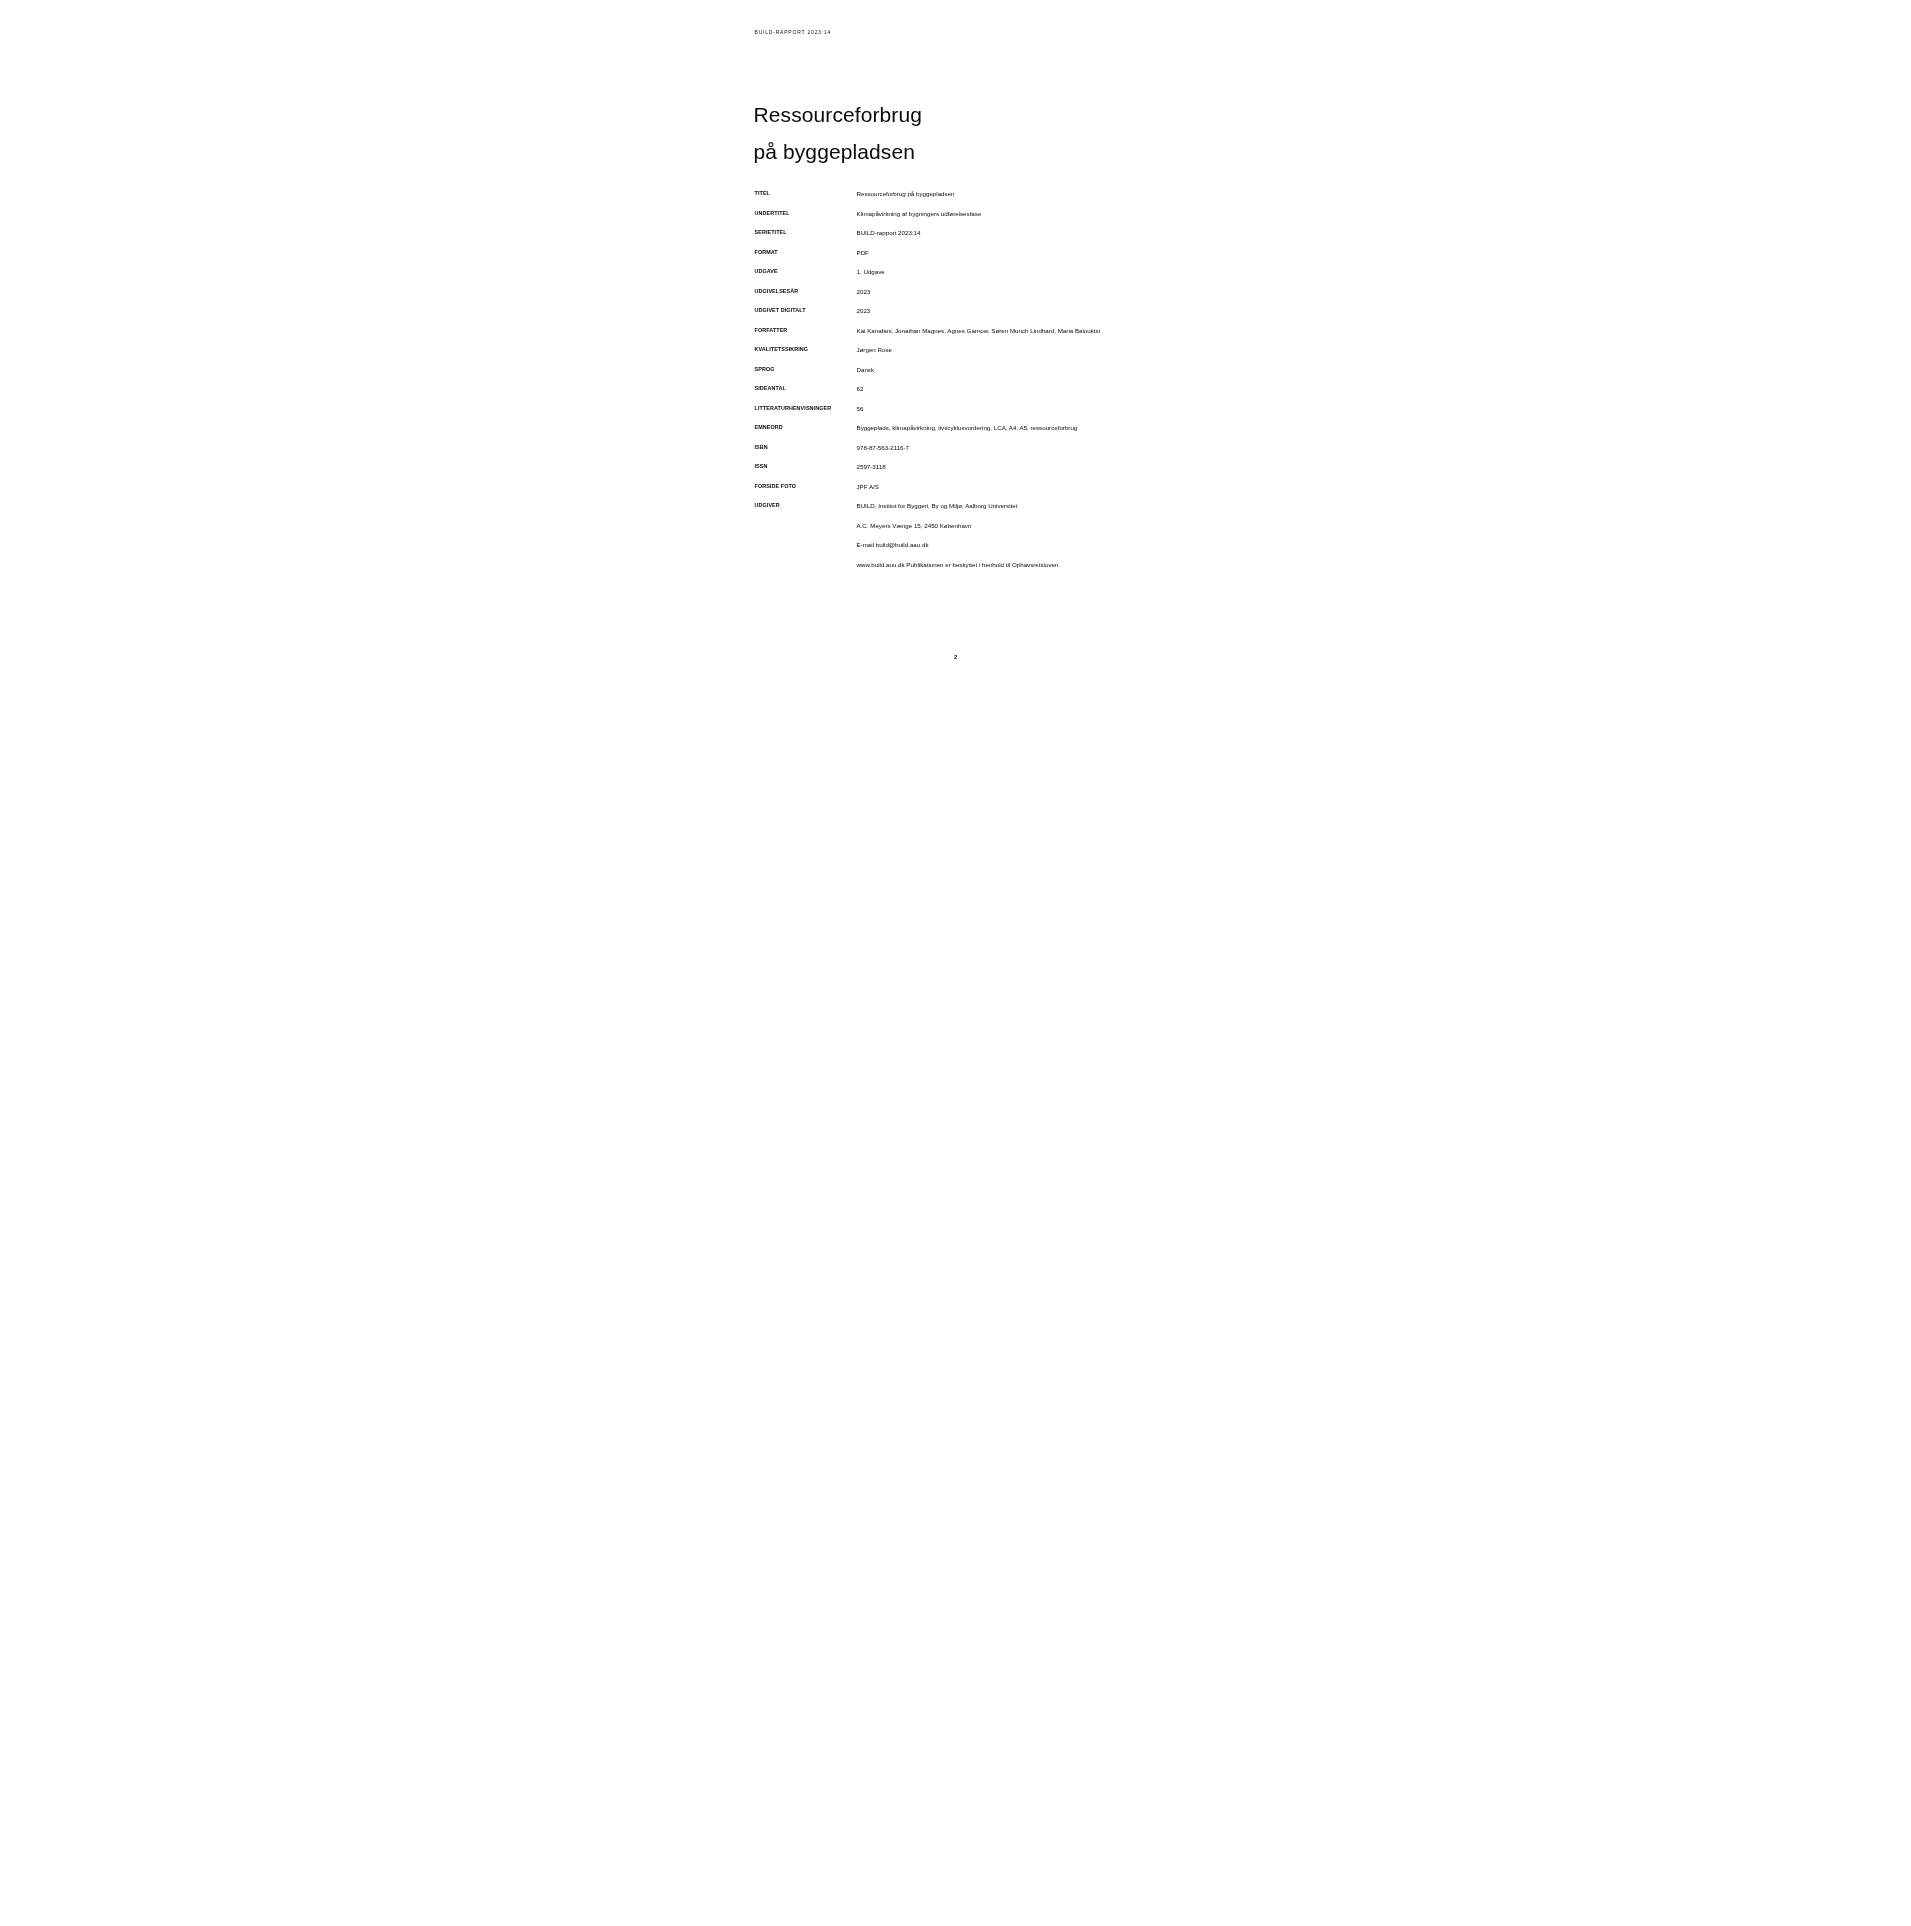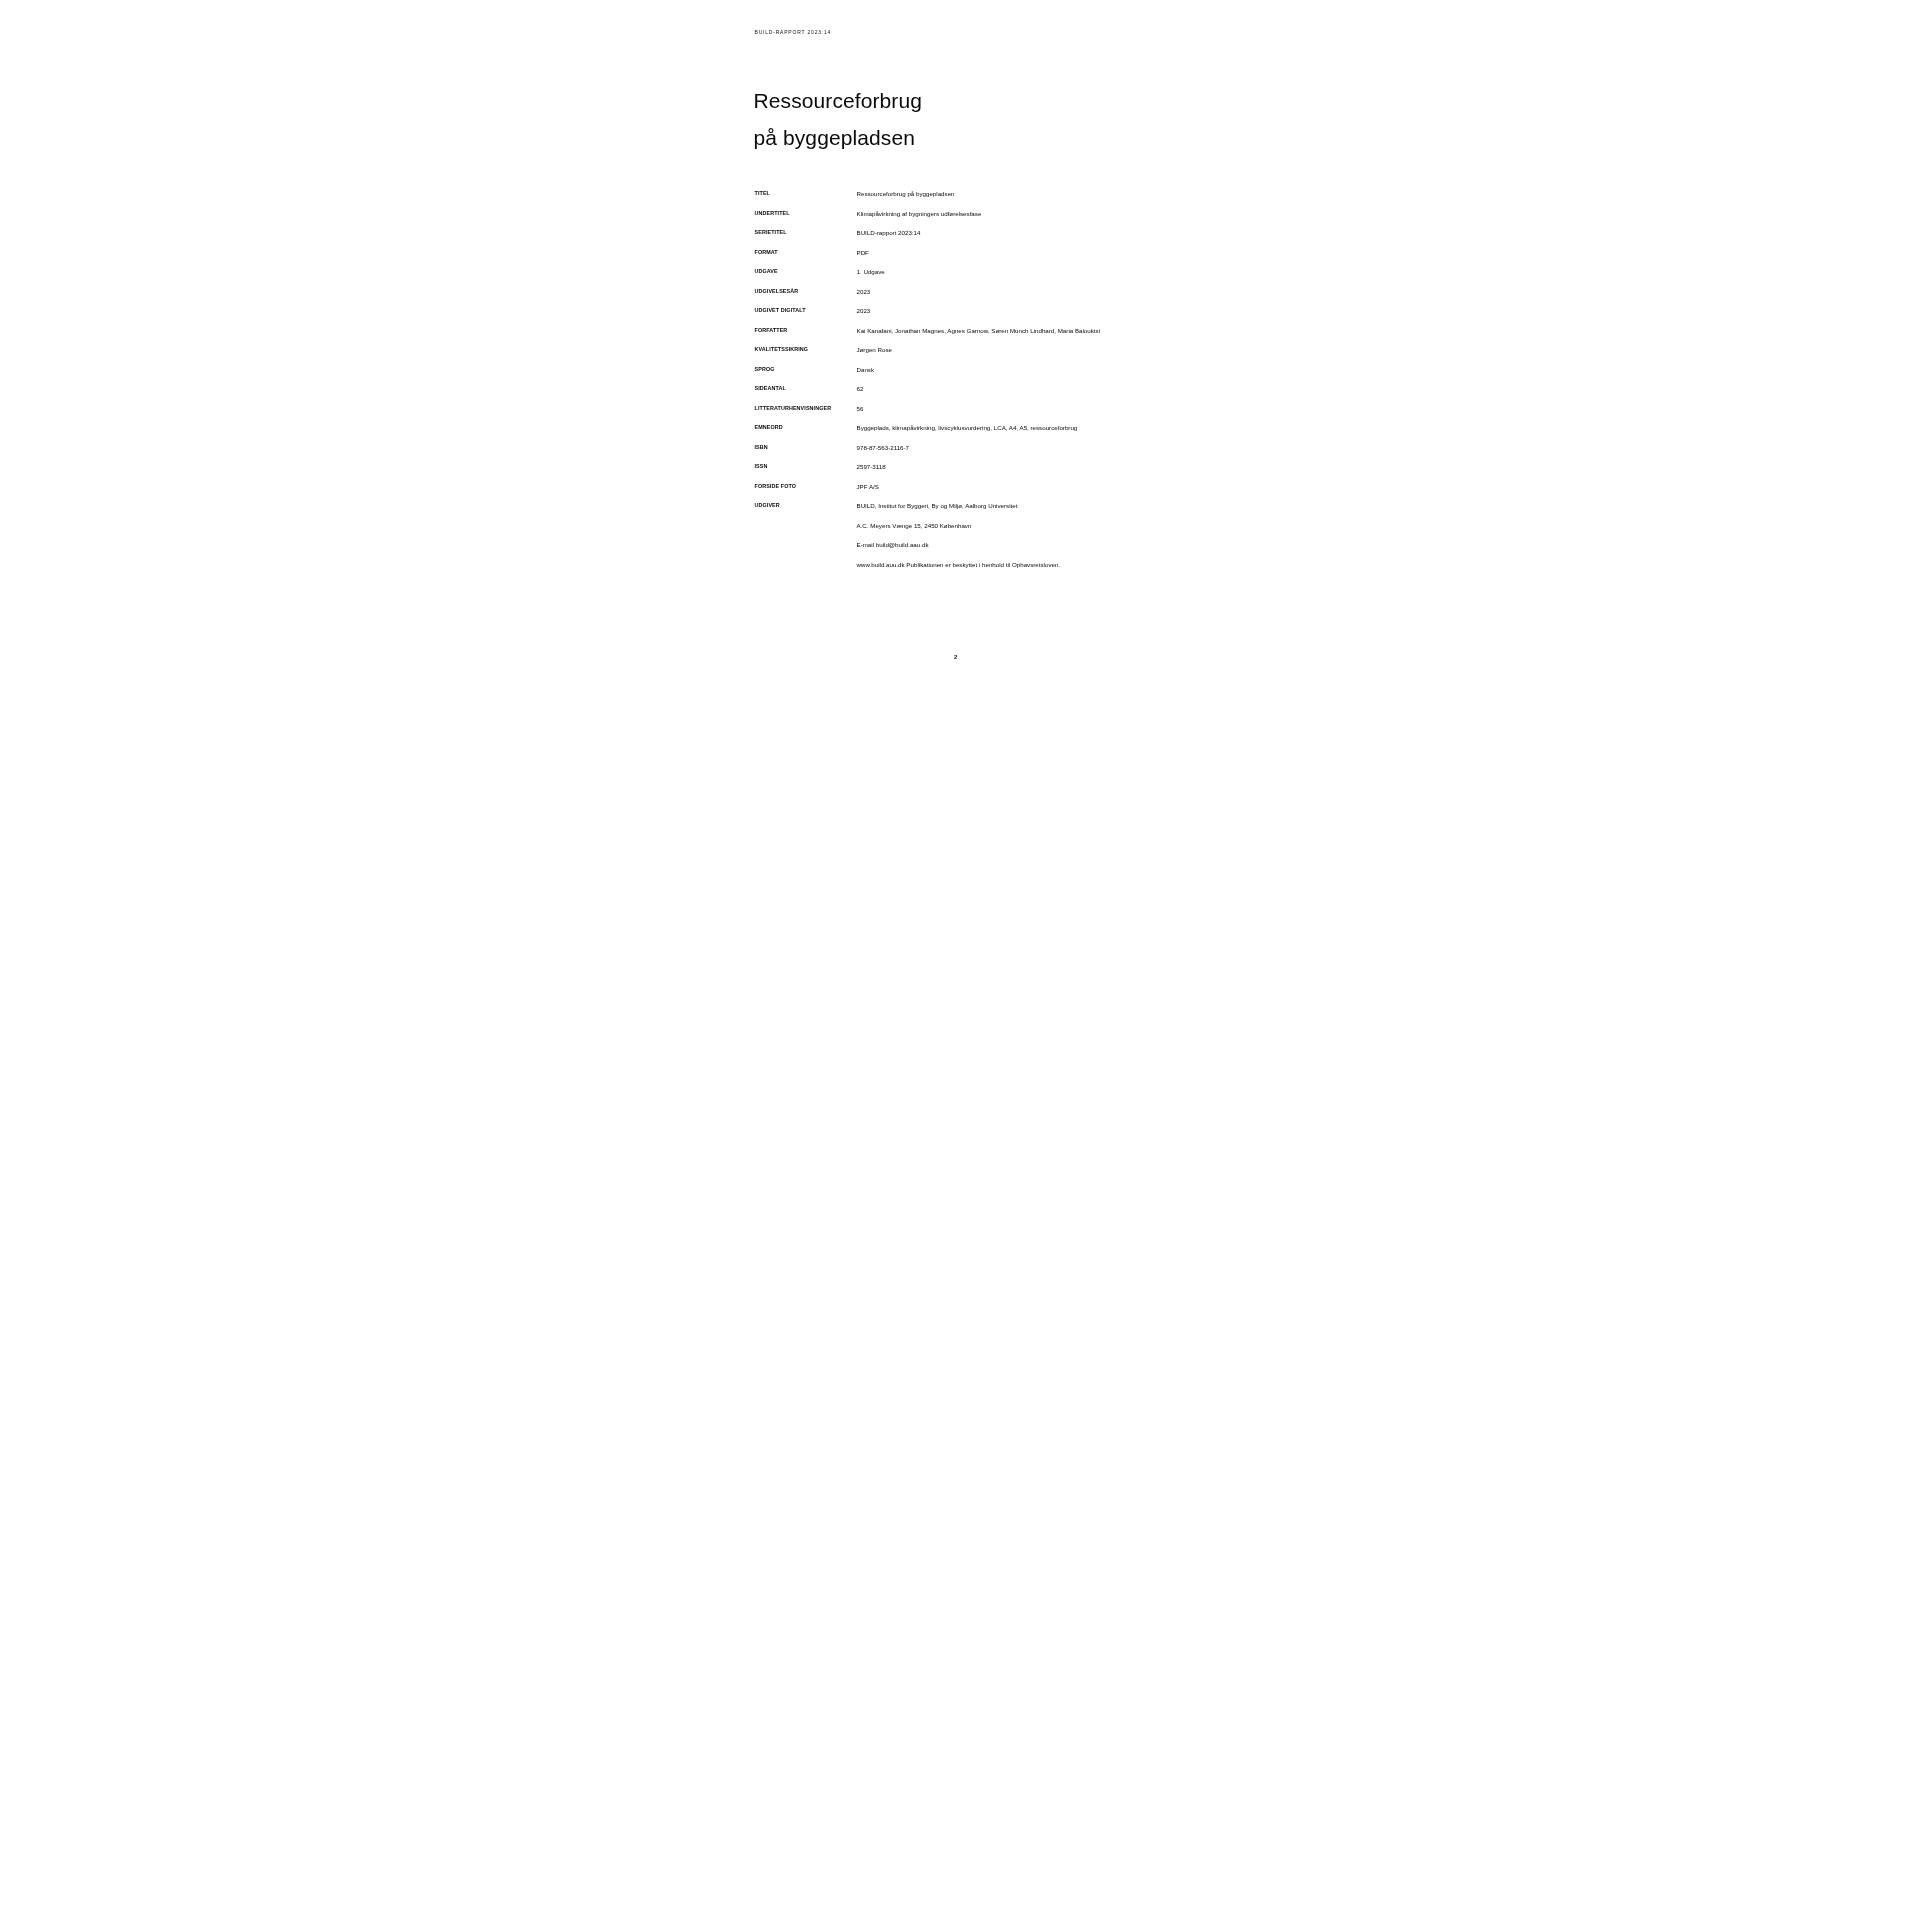--- a/index.html
+++ b/index.html
@@ -24,21 +24,21 @@
     top: 28.5px;
     font-size: 5px;
     font-weight: 400;
     letter-spacing: 0.8px;
     color: #111111;
     white-space: nowrap;
   }
   .title-block {
     position: absolute;
     left: 37px;
-    top: 82px;
+    top: 96px;
     font-size: 21px;
     font-weight: 400;
     line-height: 37px;
     letter-spacing: 0.1px;
     color: #0a0a0a;
   }
   .colophon {
     position: absolute;
     left: 38px;
     top: 190px;

